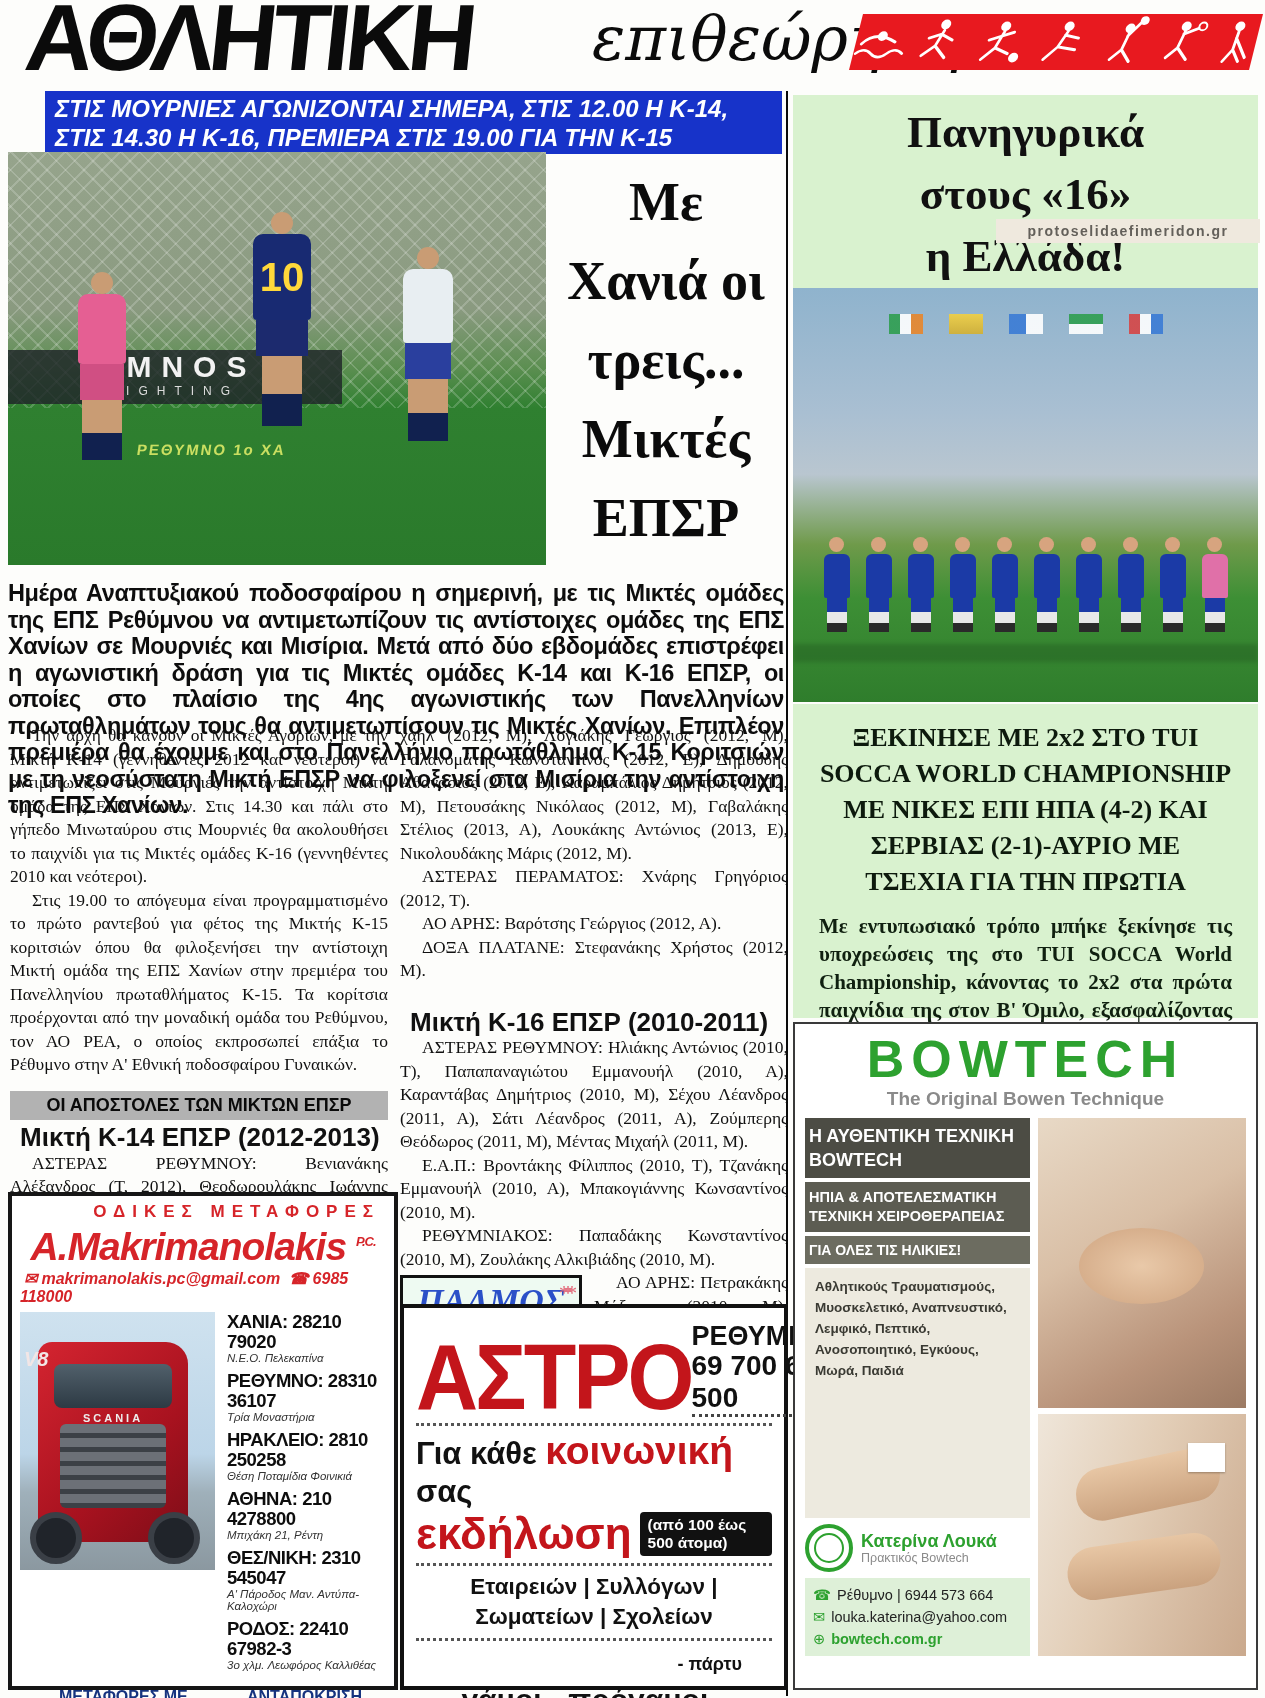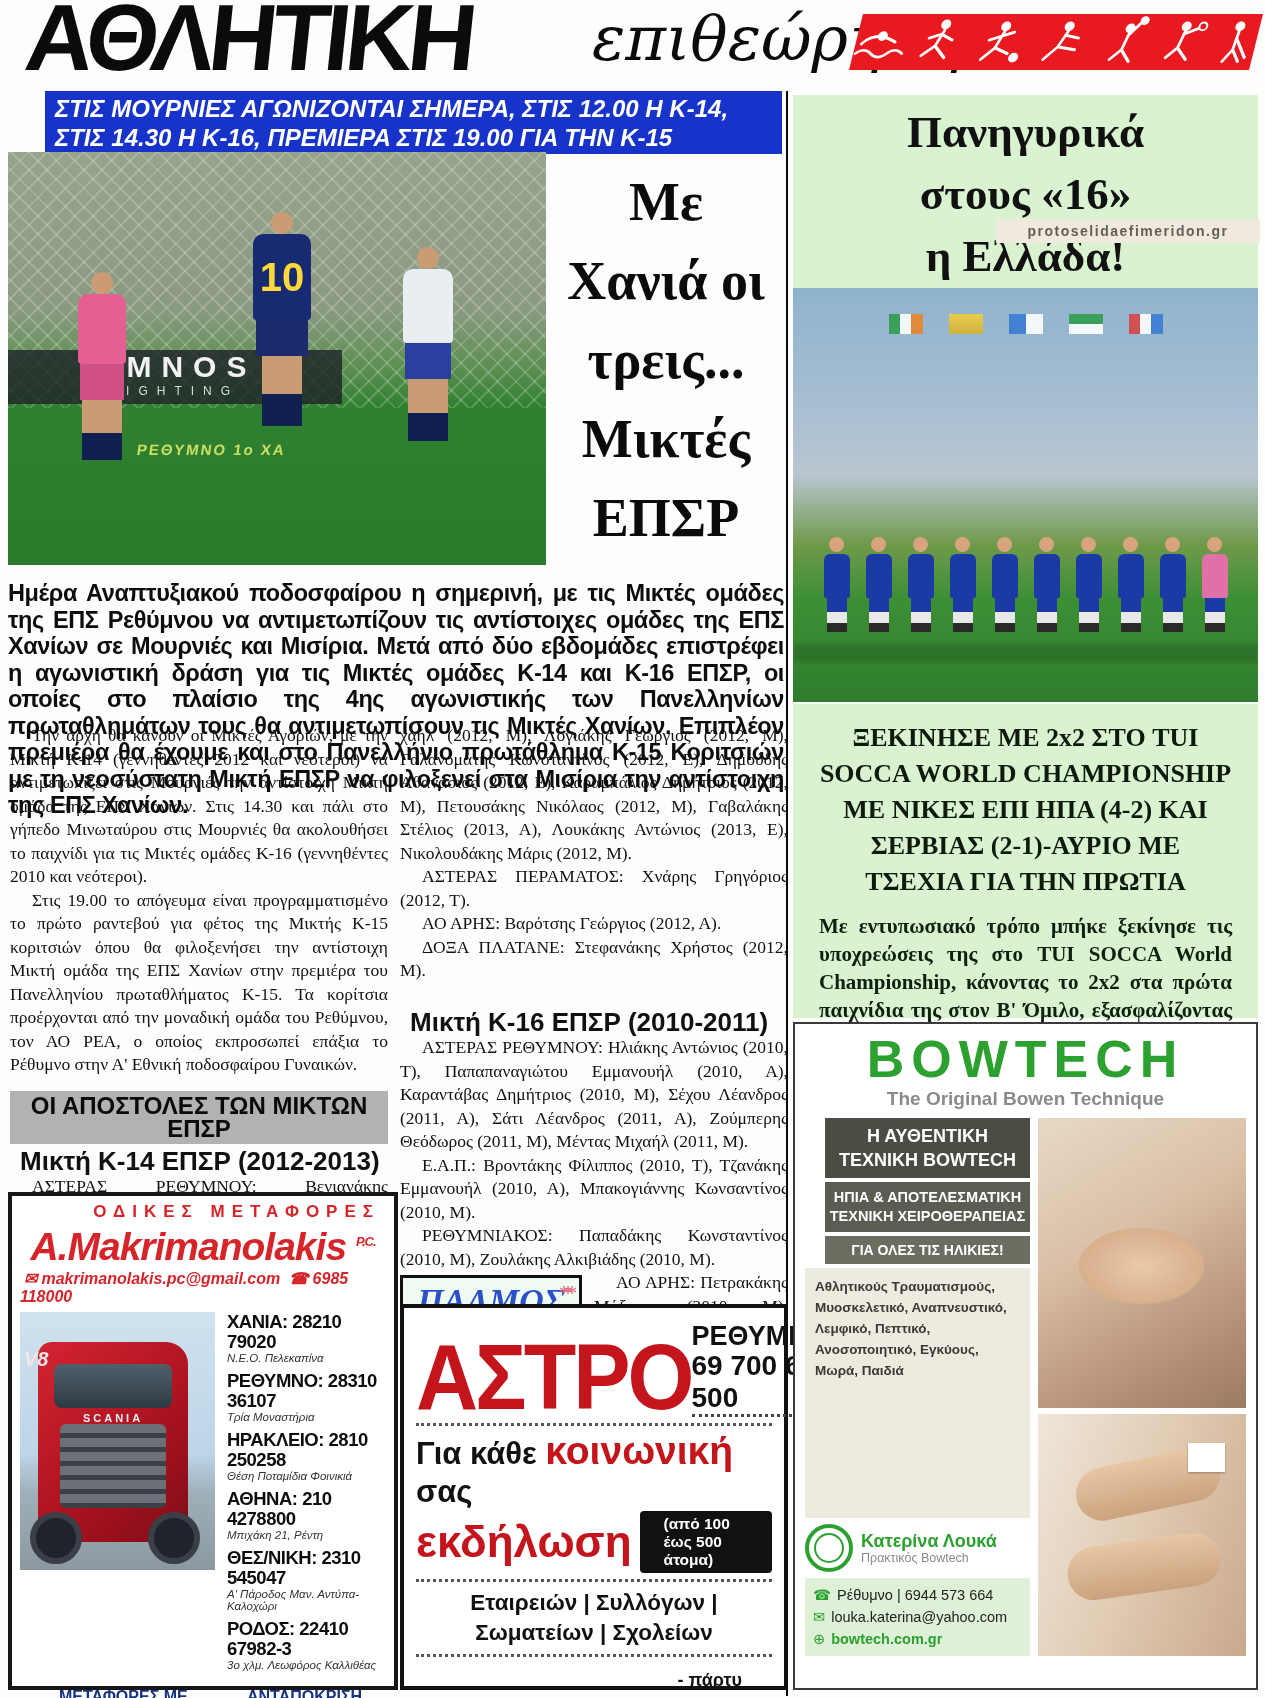--- a/index.html
+++ b/index.html
@@ -71,21 +71,21 @@
 
   .lede{left:8px;top:580px;width:776px;font-family:"Liberation Sans",sans-serif;font-weight:bold;
         font-size:23.5px;line-height:26.5px;text-align:justify;letter-spacing:-.4px;color:#0d0d0d;}
 
   .col{text-align:justify;font-size:17.5px;line-height:23.5px;}
   .col p{margin:0;text-indent:22px;}
   .col p.noindent{text-indent:0;}
   .left-col{left:10px;top:724px;width:378px;}
   .mid-col{left:400px;top:724px;width:388px;}
   .gray-bar{margin:14px 0 6px;background:#b2b2b2;color:#0a0a0a;text-align:center;
-            font-family:"Liberation Sans",sans-serif;font-weight:bold;font-size:24px;
+            font-family:"Liberation Sans",sans-serif;font-weight:bold;font-size:18px;
             padding:3px 0;text-indent:0;}
   .roster-title{font-family:"Liberation Sans",sans-serif;font-weight:bold;font-size:26px;
                 margin:6px 0 2px;text-indent:10px;text-align:left;}
   .mid-gap{height:22px;}
   .cont-line{font-family:"Liberation Sans",sans-serif;font-weight:bold;font-size:18px;
              text-indent:0;text-align:center;margin-top:2px;}
 
   
   .palmos{float:left;width:182px;height:214px;margin:4px 12px 4px 0;border:3px solid #111;
           background:#eefaf2;box-sizing:border-box;text-align:center;position:relative;overflow:hidden;}
@@ -140,33 +140,33 @@
   .as-brand{color:#c3151b;font-weight:bold;font-size:86px;line-height:80px;letter-spacing:-3px;
             transform:scaleY(1.08);}
   .as-right{margin-left:auto;text-align:left;padding-top:8px;}
   .as-city{font-weight:bold;font-size:27px;line-height:28px;}
   .as-phone{font-weight:bold;font-size:28px;line-height:32px;border-bottom:3px dotted #444;}
   .as-dots{border:none;border-top:3px dotted #555;margin:6px 0;}
   .as-l2{font-weight:bold;font-size:31px;line-height:38px;}
   .as-red{color:#c3151b;} .as-big{font-size:39px;}
   .as-l3{display:flex;align-items:center;gap:8px;}
   .as-ekd{color:#c3151b;font-weight:bold;font-size:44px;line-height:46px;}
-  .as-badge{background:#111;color:#fff;font-weight:bold;font-size:15.5px;padding:4px 24px;border-radius:4px;}
+  .as-badge{background:#111;color:#fff;font-weight:bold;font-size:15.5px;padding:4px 8px;border-radius:4px;}
   .as-cats{font-weight:bold;font-size:22.5px;text-align:center;line-height:30px;}
   .as-party{font-weight:bold;font-size:18px;text-align:right;padding-right:30px;line-height:34px;}
   .as-last{font-weight:bold;font-size:30px;text-align:center;line-height:38px;}
 
   
   .bow{left:793px;top:1022px;width:465px;height:668px;border:2px solid #3a3a3a;background:#fff;
        box-sizing:border-box;padding:8px 10px;font-family:"Liberation Sans",sans-serif;}
   .bw-brand{text-align:center;color:#2da12f;font-weight:bold;font-size:52px;letter-spacing:7px;line-height:54px;}
   .bw-tag{text-align:center;color:#8a8a8a;font-weight:bold;font-size:19px;margin-top:2px;}
   .bw-main{display:flex;gap:8px;margin-top:8px;height:538px;}
   .bw-left{flex:1.08;display:flex;flex-direction:column;}
-  .bw-band{color:#fff;font-weight:bold;text-align:center;padding:6px 4px;margin-left:20px;}
+  .bw-band{color:#fff;font-weight:bold;padding:6px 4px;}
   .bw-band1{background:#4c4c44;font-size:18px;line-height:24px;}
   .bw-band2{background:#5c5c52;font-size:14.5px;line-height:19px;margin-top:4px;}
   .bw-band3{background:#6c6c60;font-size:14px;margin-top:4px;}
   .bw-list{background:#edeadf;color:#3a3a33;font-weight:bold;font-size:13.5px;line-height:21px;
            padding:8px 10px;margin-top:4px;flex:1;}
   .bw-person{display:flex;align-items:center;gap:8px;margin-top:6px;}
   .bw-logo{width:40px;height:40px;border-radius:50%;border:4px solid #2da12f;position:relative;}
   .bw-logo::after{content:"";position:absolute;inset:5px;border-radius:50%;border:2px solid #2da12f;}
   .bw-name{color:#2da12f;font-weight:bold;font-size:18px;line-height:19px;}
   .bw-role{color:#8a8a8a;font-size:12.5px;}

